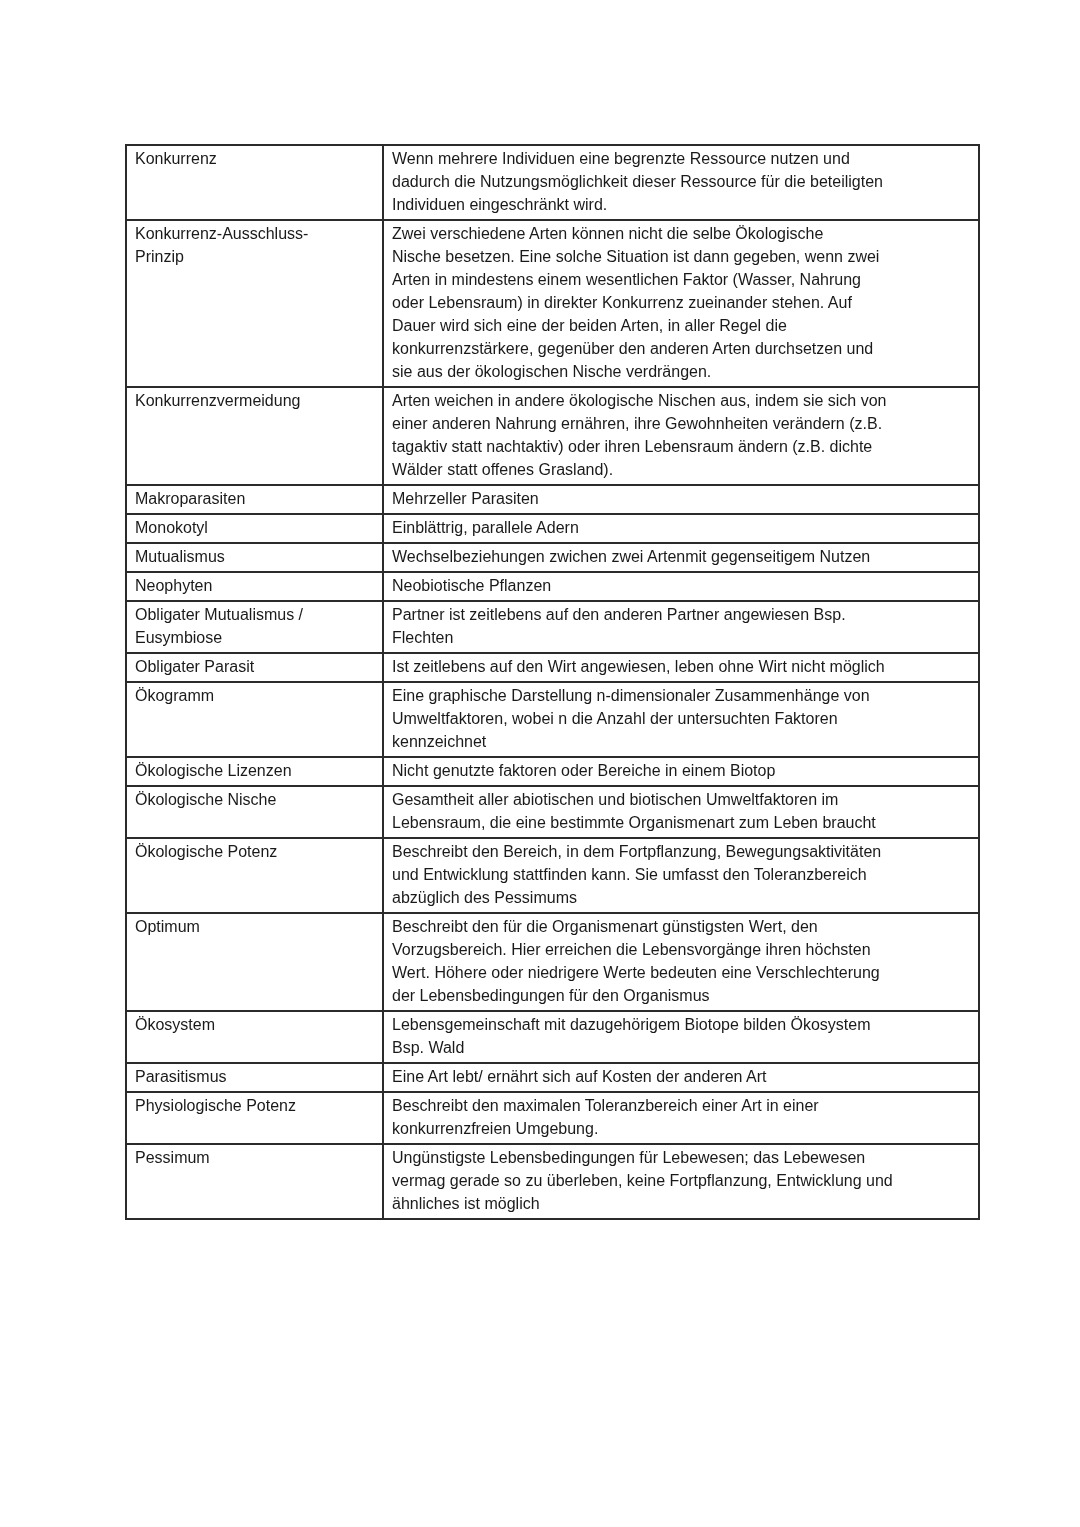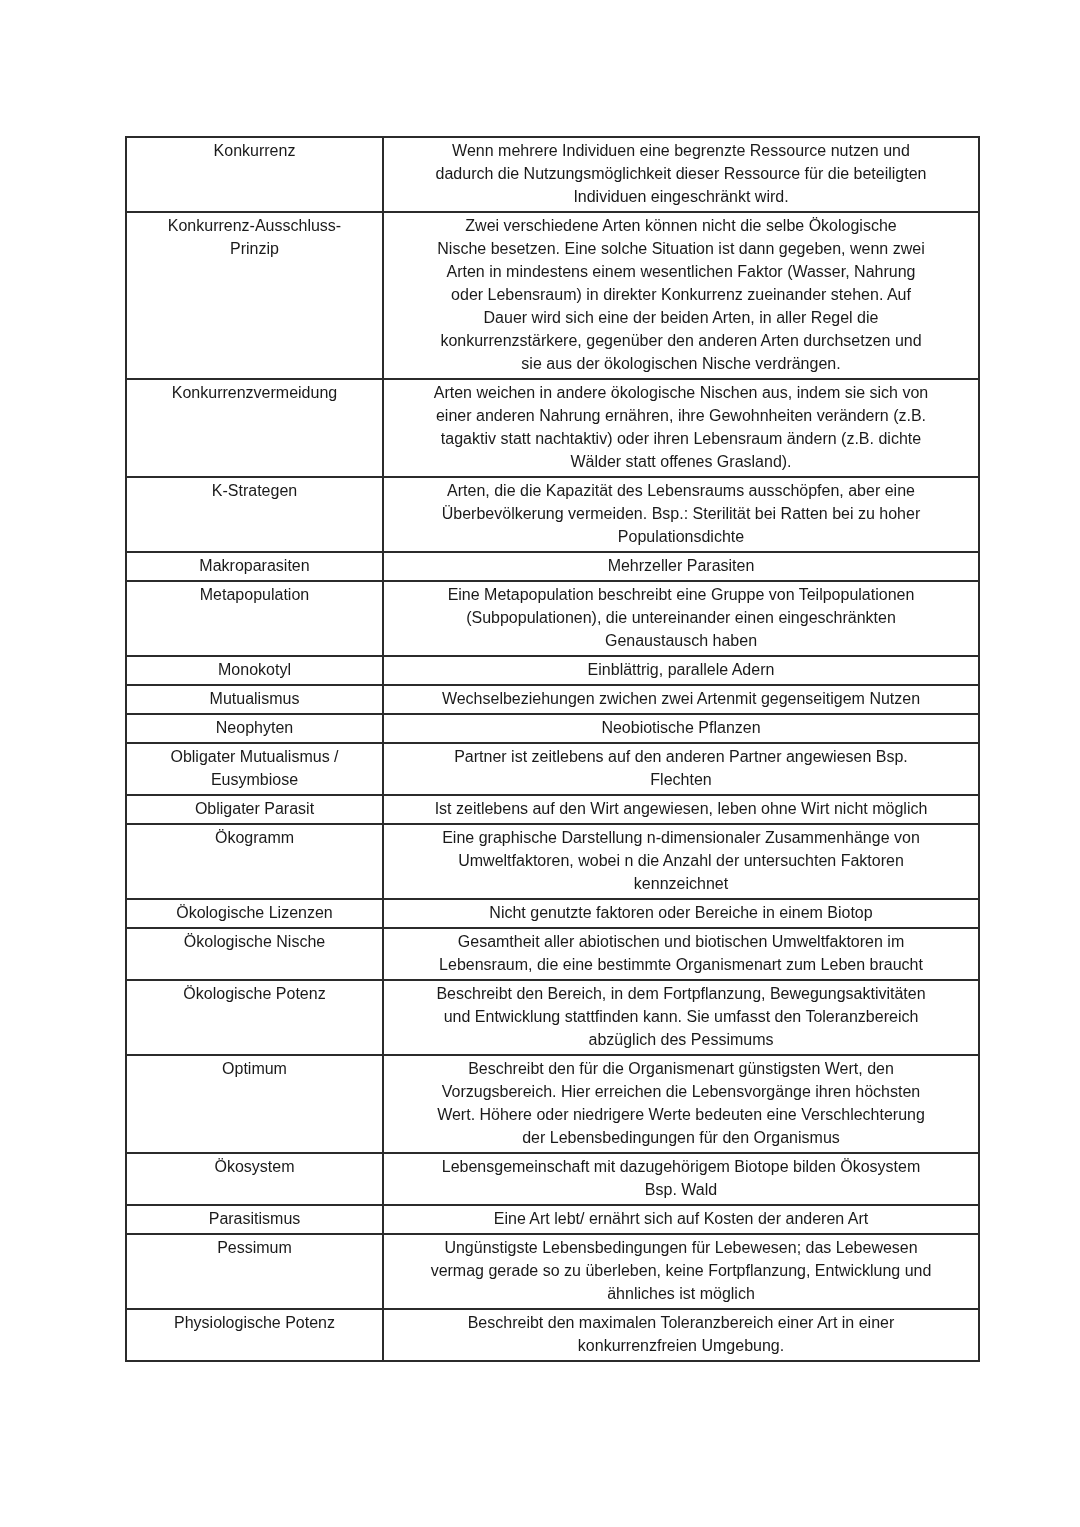--- a/index.html
+++ b/index.html
@@ -11,25 +11,24 @@
     position: relative;
     width: 1080px;
     height: 1527px;
     background: #ffffff;
     font-family: "Liberation Sans", sans-serif;
     overflow: hidden;
   }
   table.glossary {
     position: absolute;
     left: 125px;
-    top: 136px;
+    top: 144px;
     width: 853px;
     border-collapse: collapse;
     table-layout: fixed;
-    text-align: center;
   }
   table.glossary col.c-term { width: 257px; }
   table.glossary col.c-def  { width: 596px; }
   table.glossary td {
     border: 2px solid #2b2b2b;
     vertical-align: top;
     padding: 1px 8px 3px 8px;
     font-size: 16px;
     line-height: 23px;
     color: #1a1a1a;
@@ -65,34 +64,22 @@
 sie aus der ökologischen Nische verdrängen.</td>
       </tr>
       <tr>
         <td>Konkurrenzvermeidung</td>
         <td>Arten weichen in andere ökologische Nischen aus, indem sie sich von
 einer anderen Nahrung ernähren, ihre Gewohnheiten verändern (z.B.
 tagaktiv statt nachtaktiv) oder ihren Lebensraum ändern (z.B. dichte
 Wälder statt offenes Grasland).</td>
       </tr>
       <tr>
-        <td>K-Strategen</td>
-        <td>Arten, die die Kapazität des Lebensraums ausschöpfen, aber eine
-Überbevölkerung vermeiden. Bsp.: Sterilität bei Ratten bei zu hoher
-Populationsdichte</td>
-      </tr>
-      <tr>
         <td>Makroparasiten</td>
         <td>Mehrzeller Parasiten</td>
-      </tr>
-      <tr>
-        <td>Metapopulation</td>
-        <td>Eine Metapopulation beschreibt eine Gruppe von Teilpopulationen
-(Subpopulationen), die untereinander einen eingeschränkten
-Genaustausch haben</td>
       </tr>
       <tr>
         <td>Monokotyl</td>
         <td>Einblättrig, parallele Adern</td>
       </tr>
       <tr>
         <td>Mutualismus</td>
         <td>Wechselbeziehungen zwichen zwei Artenmit gegenseitigem Nutzen</td>
       </tr>
       <tr>
@@ -140,25 +127,25 @@
       <tr>
         <td>Ökosystem</td>
         <td>Lebensgemeinschaft mit dazugehörigem Biotope bilden Ökosystem
 Bsp. Wald</td>
       </tr>
       <tr>
         <td>Parasitismus</td>
         <td>Eine Art lebt/ ernährt sich auf Kosten der anderen Art</td>
       </tr>
       <tr>
+        <td>Physiologische Potenz</td>
+        <td>Beschreibt den maximalen Toleranzbereich einer Art in einer
+konkurrenzfreien Umgebung.</td>
+      </tr>
+      <tr>
         <td>Pessimum</td>
         <td>Ungünstigste Lebensbedingungen für Lebewesen; das Lebewesen
 vermag gerade so zu überleben, keine Fortpflanzung, Entwicklung und
 ähnliches ist möglich</td>
-      </tr>
-      <tr>
-        <td>Physiologische Potenz</td>
-        <td>Beschreibt den maximalen Toleranzbereich einer Art in einer
-konkurrenzfreien Umgebung.</td>
       </tr>
     </tbody>
   </table>
 </div>
 
 </body></html>

